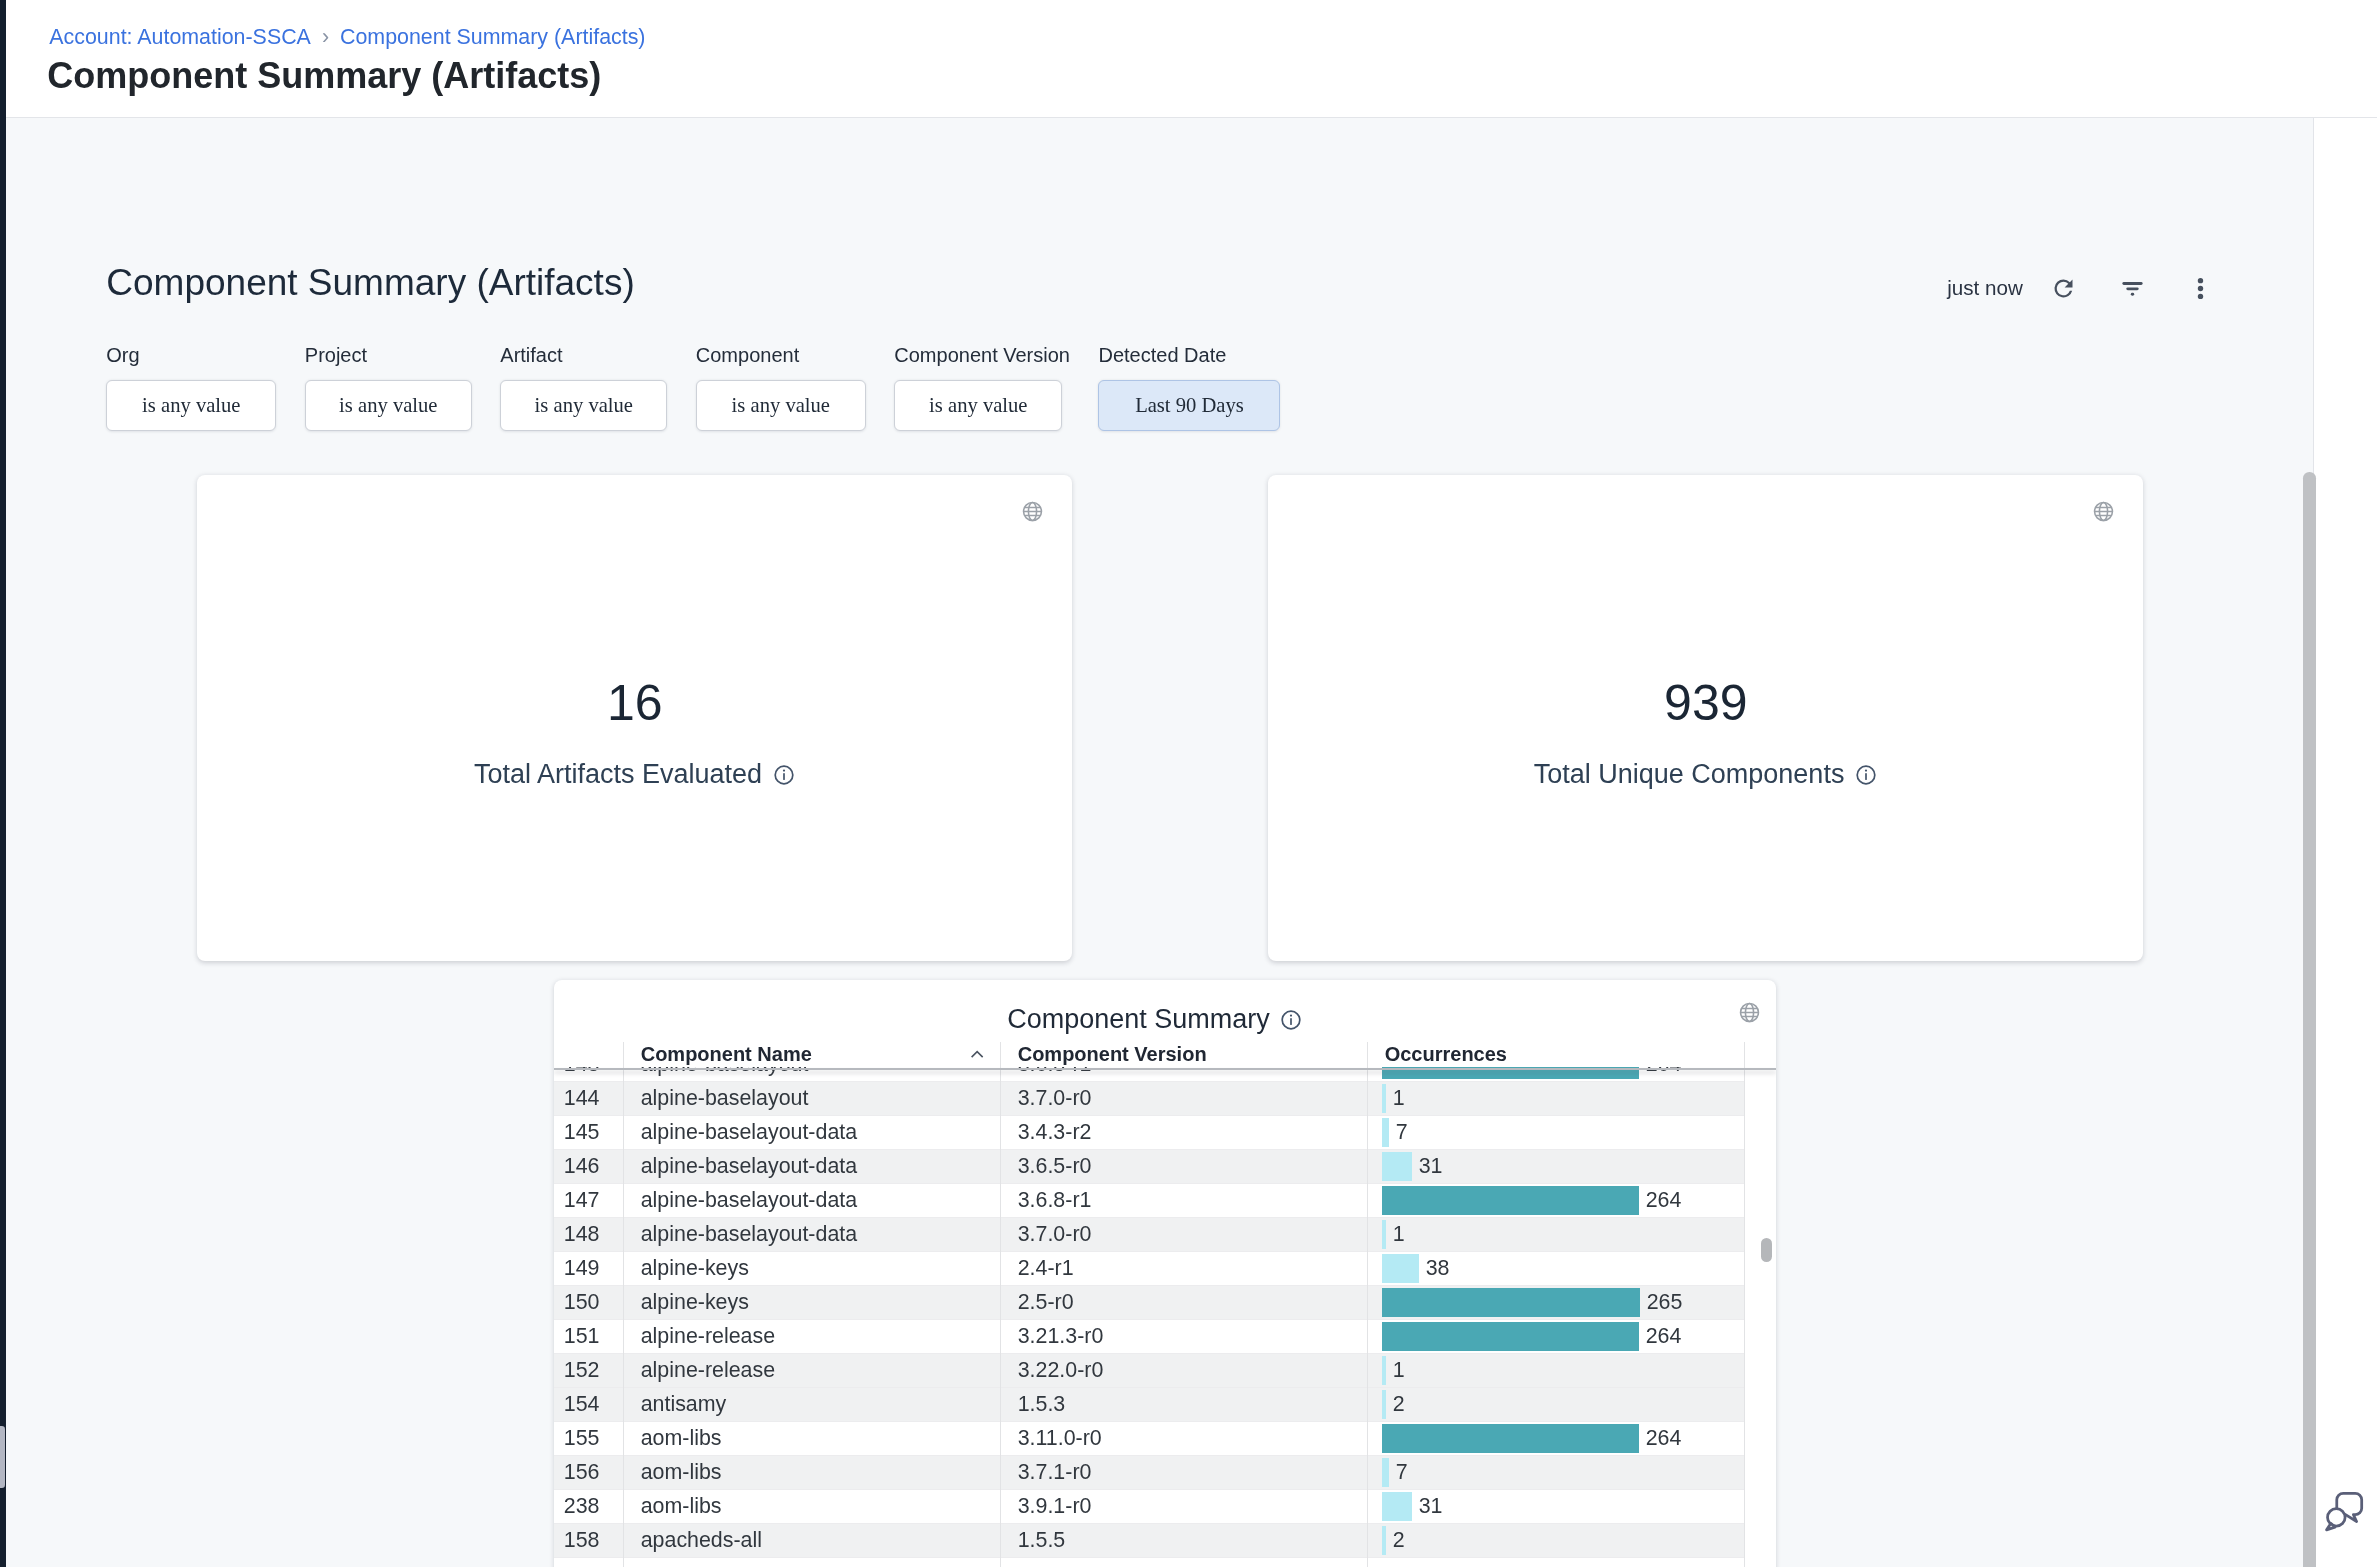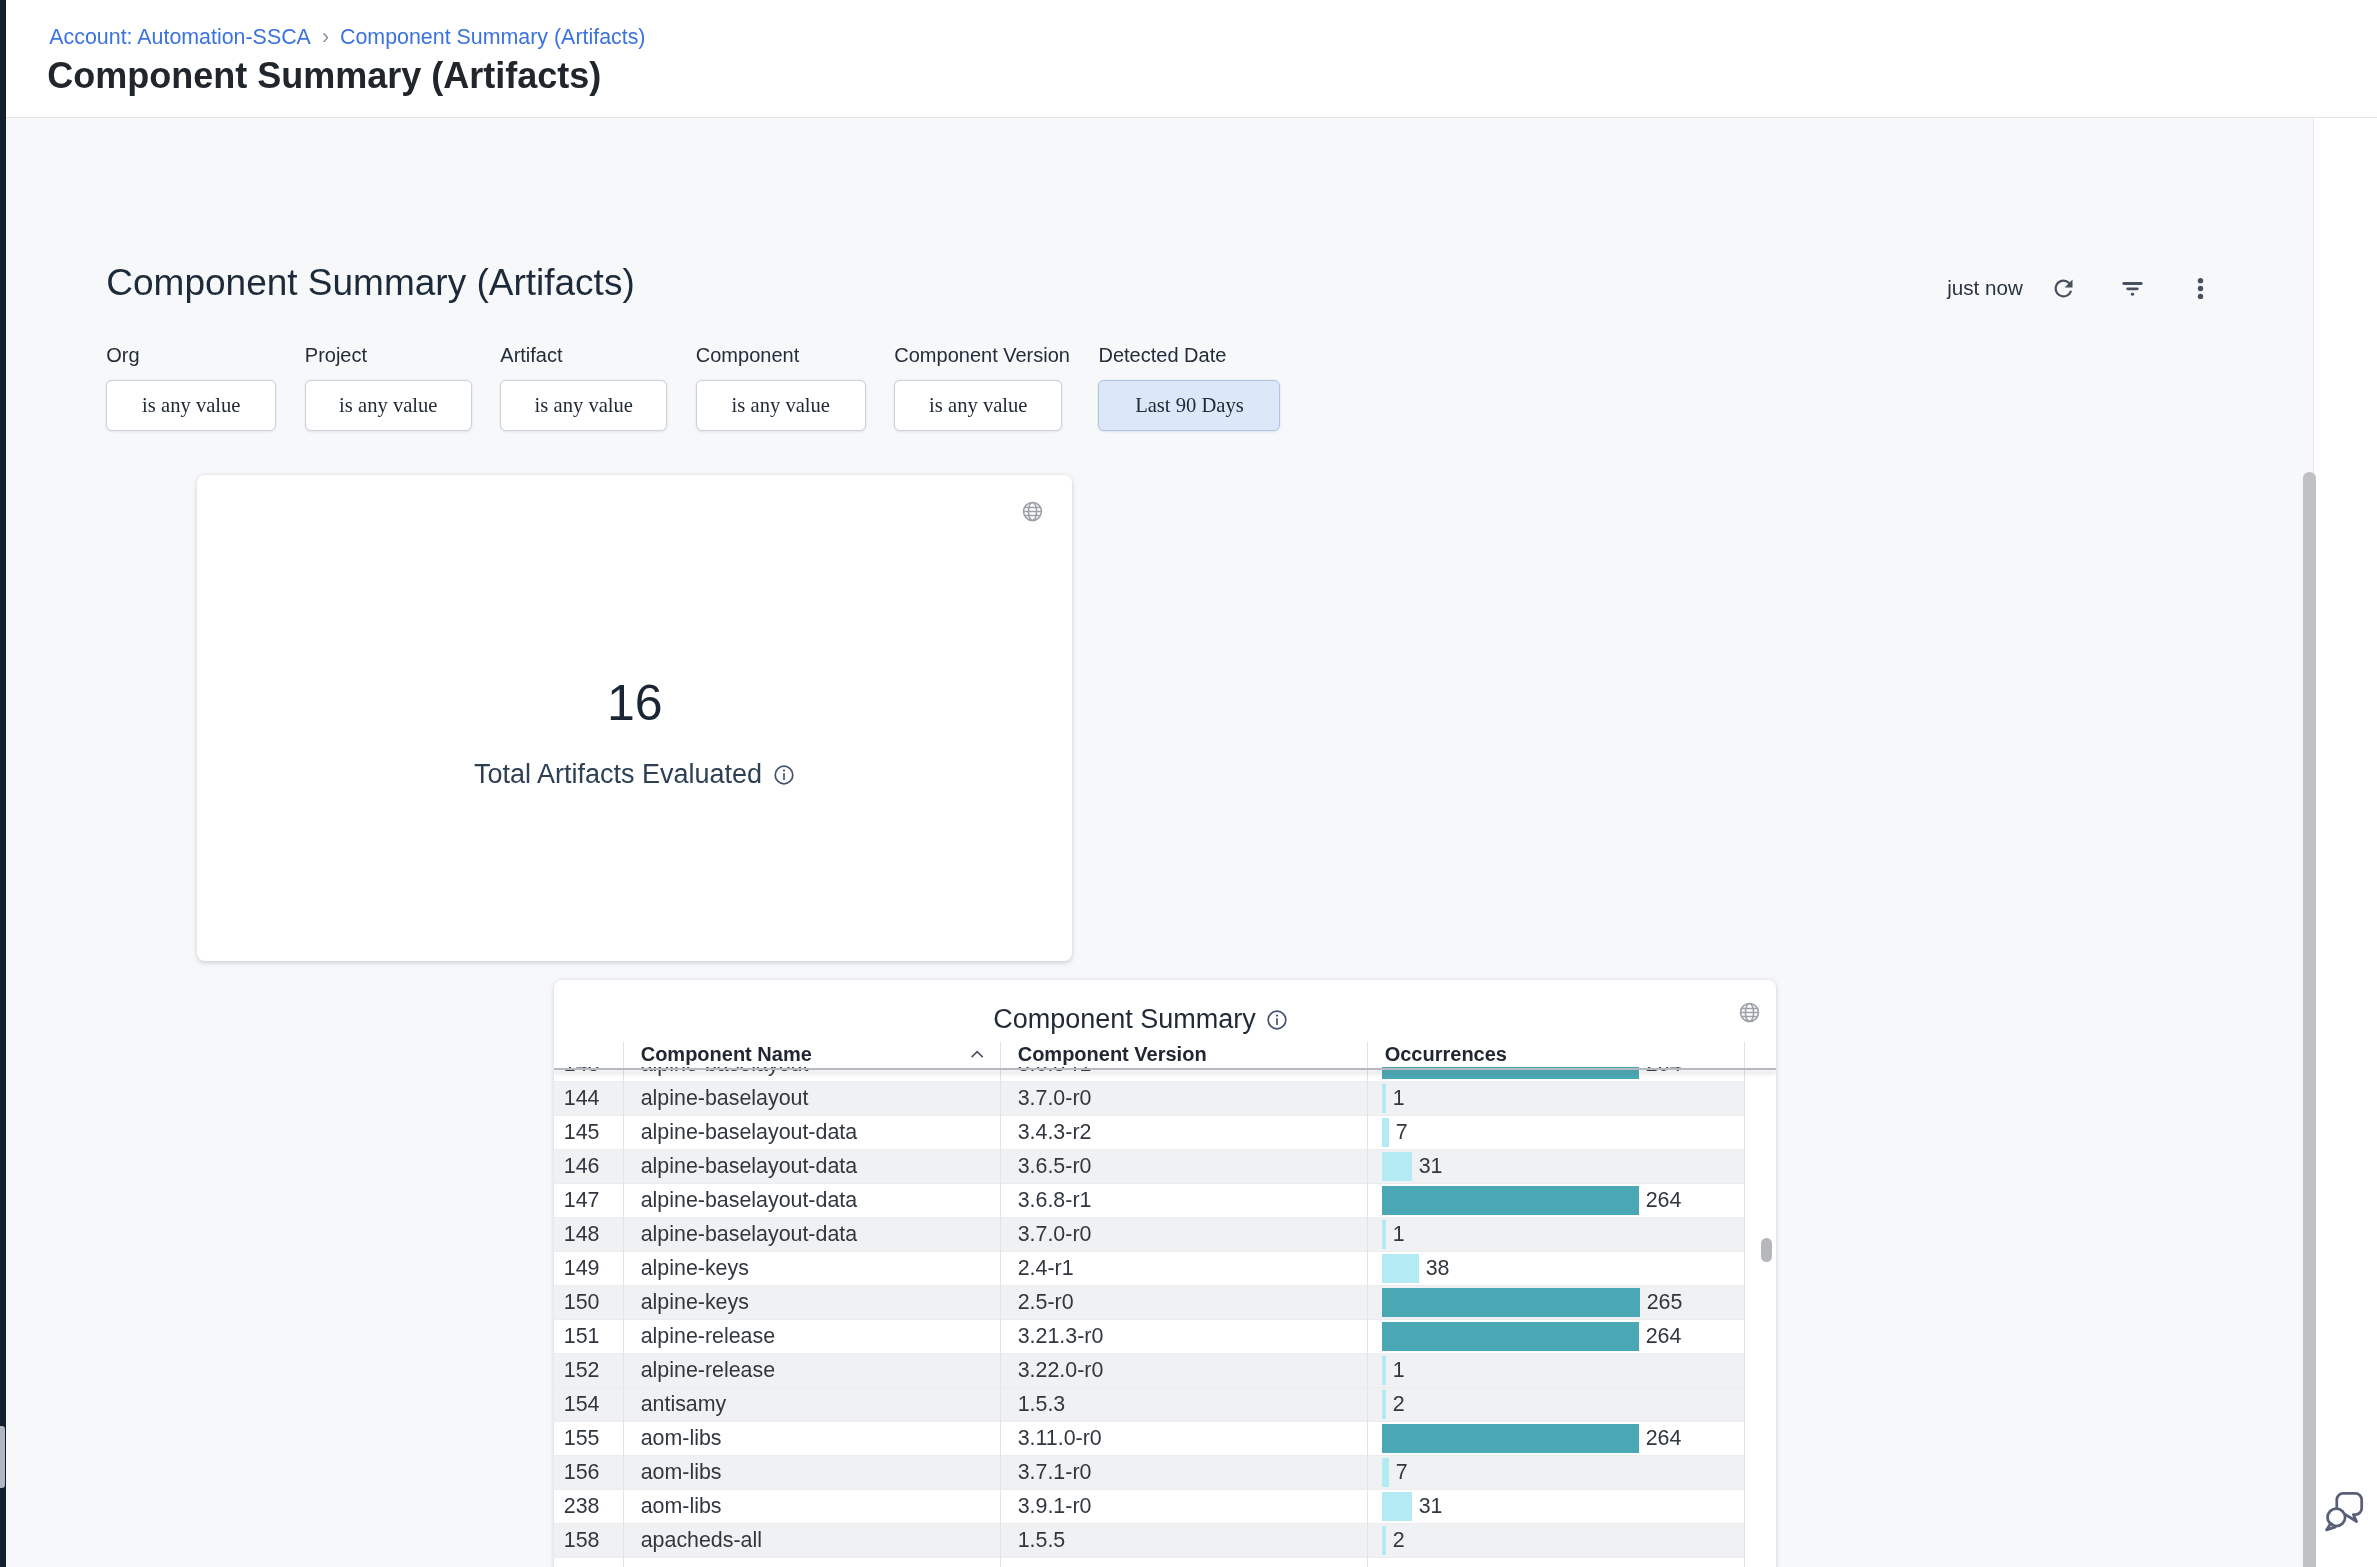--- a/index.html
+++ b/index.html
@@ -48,21 +48,21 @@
   .tile-1 { left:191px; top:364px; width:875px; height:486px; }
   .tile-2 { left:1262px; top:364px; width:875px; height:486px; }
   .tile-globe { position:absolute; top:24px; right:27px; width:25px; height:25px; cursor:pointer; }
   .tile-value { position:absolute; left:0; top:187px; width:100%; text-align:center; font-size:50px; line-height:82px; font-weight:400; color:#1b2634; }
   .tile-label-row { position:absolute; left:0; top:284px; width:100%; display:flex; align-items:center; justify-content:center; gap:9.5px; }
   .tile-label { font-size:27px; color:#2e4054; }
   .info-ic { width:24px; height:24px; cursor:pointer; }
 
   
   .table-card { left:548px; top:869px; width:1222px; height:634px; overflow:hidden; }
-  .table-title-row { position:absolute; left:0; top:24px; width:100%; padding-right:95px; display:flex; align-items:center; justify-content:center; gap:9.5px;padding-left:47px; }
+  .table-title-row { position:absolute; left:14px; top:24px; width:100%; padding-right:95px; display:flex; align-items:center; justify-content:center; gap:9.5px;padding-left:47px; }
   .table-title { font-size:27px; color:#1f2937; }
   .table-globe { position:absolute; top:20px; right:14.3px; width:25px; height:25px; cursor:pointer; }
 
   .thead { position:absolute; left:0; top:62px; width:1190px; height:25px; background:#fff; z-index:4;
            display:grid; grid-template-columns:69px 377px 367px 377px; align-items:center; }
   .th { font-size:20px; font-weight:700; color:#202733; padding-left:17.4px; cursor:pointer; display:flex; align-items:center; }
   .th .sort-caret { margin-left:auto; margin-right:16px; }
 
   .col-divider { position:absolute; top:62px; bottom:0; width:0.8px; background:#e2e3e5; z-index:4; pointer-events:none; }
   .scroll-line { position:absolute; left:0; top:88px; width:1222px; height:2.4px; background:#b6b9be; box-shadow:0 3.2px 4px rgba(90,95,105,0.28); z-index:5; pointer-events:none; }
@@ -167,20 +167,38 @@
     <div class="tile-label-row">
       <span class="tile-label">Total Artifacts Evaluated</span>
       <svg class="info-ic" viewBox="0 0 24 24" fill="none" stroke="#44546a" stroke-width="1.7">
         <circle cx="12" cy="12" r="8.8"></circle>
           <path d="M12 10.8v5.4" stroke-linecap="round"></path>
           <circle cx="12" cy="7.6" r="1.1" fill="#44546a" stroke="none"></circle>
       </svg>
     </div>
   </div>
 
+  <div class="card tile-2">
+    <div class="tile-globe">
+      <svg width="25" height="25" viewBox="0 0 24 24" fill="none" stroke="#9ba1a8" stroke-width="1.5">
+        <circle cx="12" cy="12" r="8.6"></circle>
+          <ellipse cx="12" cy="12" rx="3.9" ry="8.6"></ellipse>
+          <path d="M3.4 12h17.2M4.7 8.2h14.6M4.7 15.8h14.6"></path>
+      </svg>
+    </div>
+    <div class="tile-value">939</div>
+    <div class="tile-label-row">
+      <span class="tile-label">Total Unique Components</span>
+      <svg class="info-ic" viewBox="0 0 24 24" fill="none" stroke="#44546a" stroke-width="1.7">
+        <circle cx="12" cy="12" r="8.8"></circle>
+          <path d="M12 10.8v5.4" stroke-linecap="round"></path>
+          <circle cx="12" cy="7.6" r="1.1" fill="#44546a" stroke="none"></circle>
+      </svg>
+    </div>
+  </div>
 
   <div class="card table-card">
     <div class="table-title-row">
       <span class="table-title">Component Summary</span>
       <svg class="info-ic" viewBox="0 0 24 24" fill="none" stroke="#44546a" stroke-width="1.7">
         <circle cx="12" cy="12" r="8.8"></circle>
           <path d="M12 10.8v5.4" stroke-linecap="round"></path>
           <circle cx="12" cy="7.6" r="1.1" fill="#44546a" stroke="none"></circle>
       </svg>
     </div>

